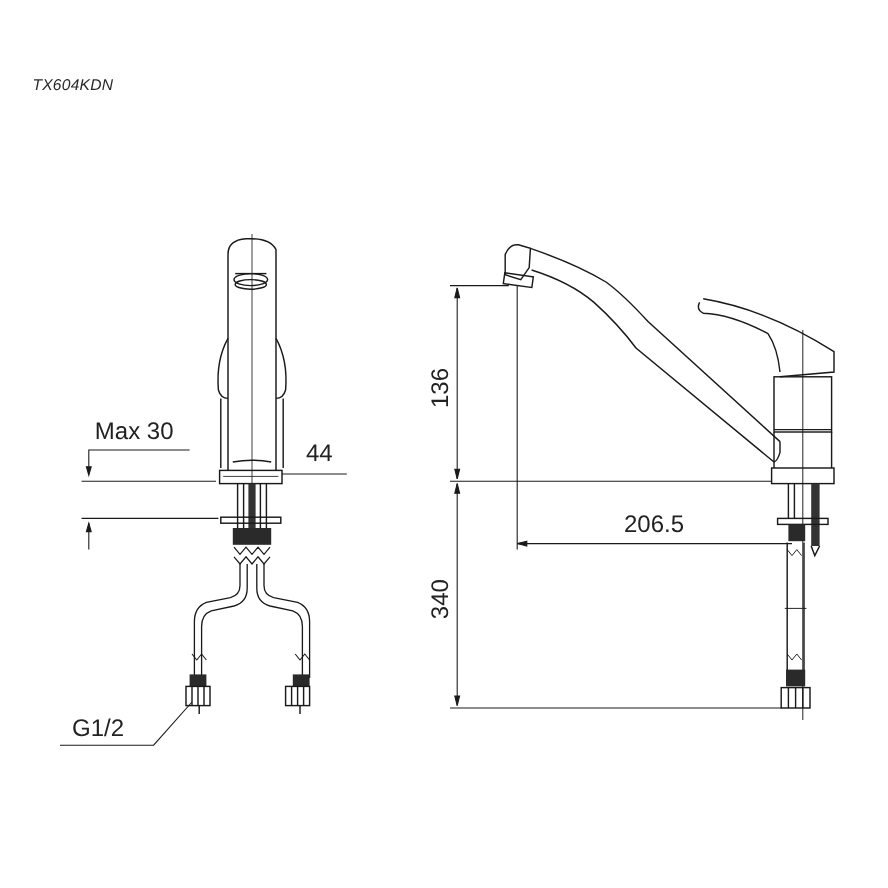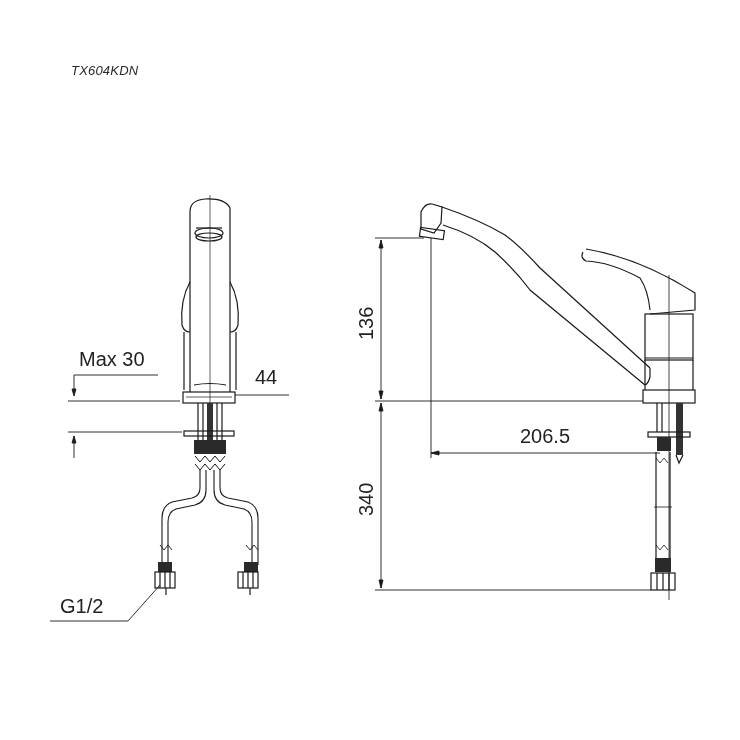--- a/index.html
+++ b/index.html
@@ -1,20 +1,20 @@
 <!DOCTYPE html>
 <html><head>
   <meta charset="utf-8">
   <style>
     html, body { margin: 0; padding: 0; background: #ffffff; }
     body { width: 740px; height: 740px; position: relative; overflow: hidden; }
     .model {
       position: absolute; left: 27px; top: 63px;
       font-family: "Liberation Sans", sans-serif; font-style: italic;
-      font-size: 13px; color: #2a2a2a; letter-spacing: 0.2px; margin-left: 44px;
+      font-size: 13px; color: #2a2a2a; letter-spacing: 0.2px;
     }
     svg { position: absolute; left: 0; top: 0; }
     .lbl { font-family: "Liberation Sans", sans-serif; font-size: 20px; fill: #222; }
   </style>
 </head>
 <body>
 
 <div class="model">TX604KDN</div>
 
 <svg width="740" height="740" viewBox="0 0 740 740" fill="none" stroke="#1a1a1a" stroke-width="1.2">

